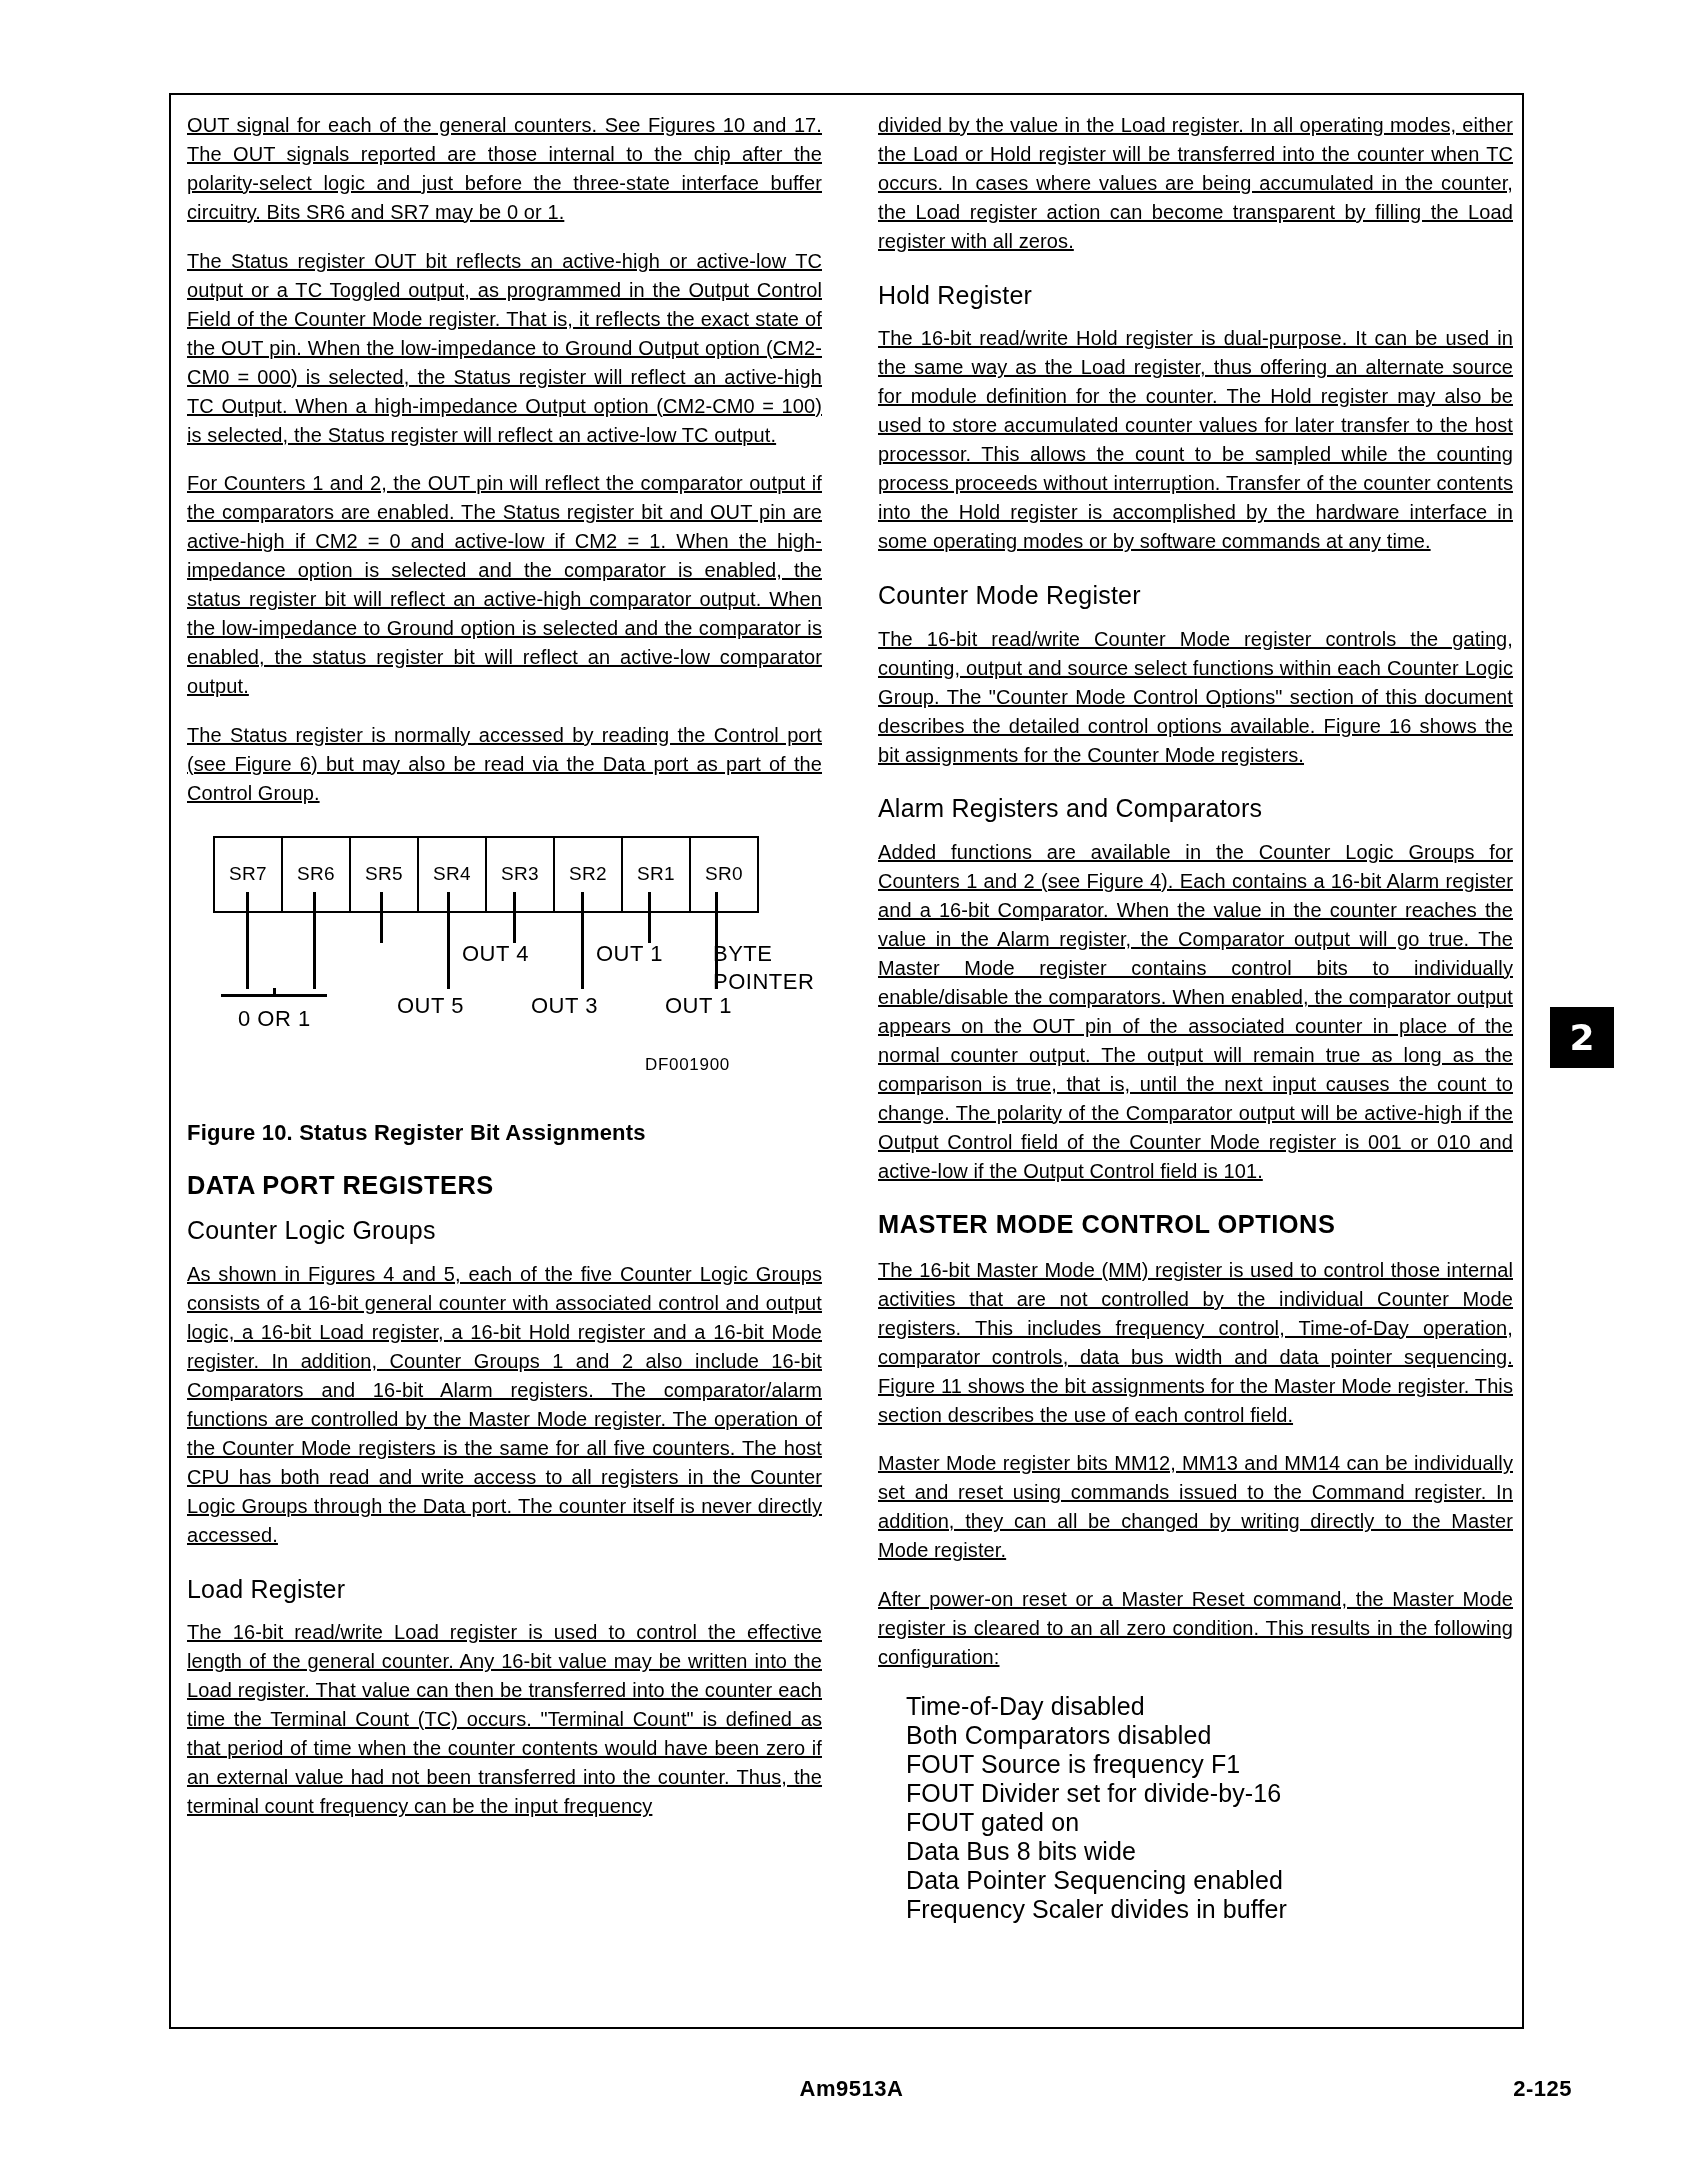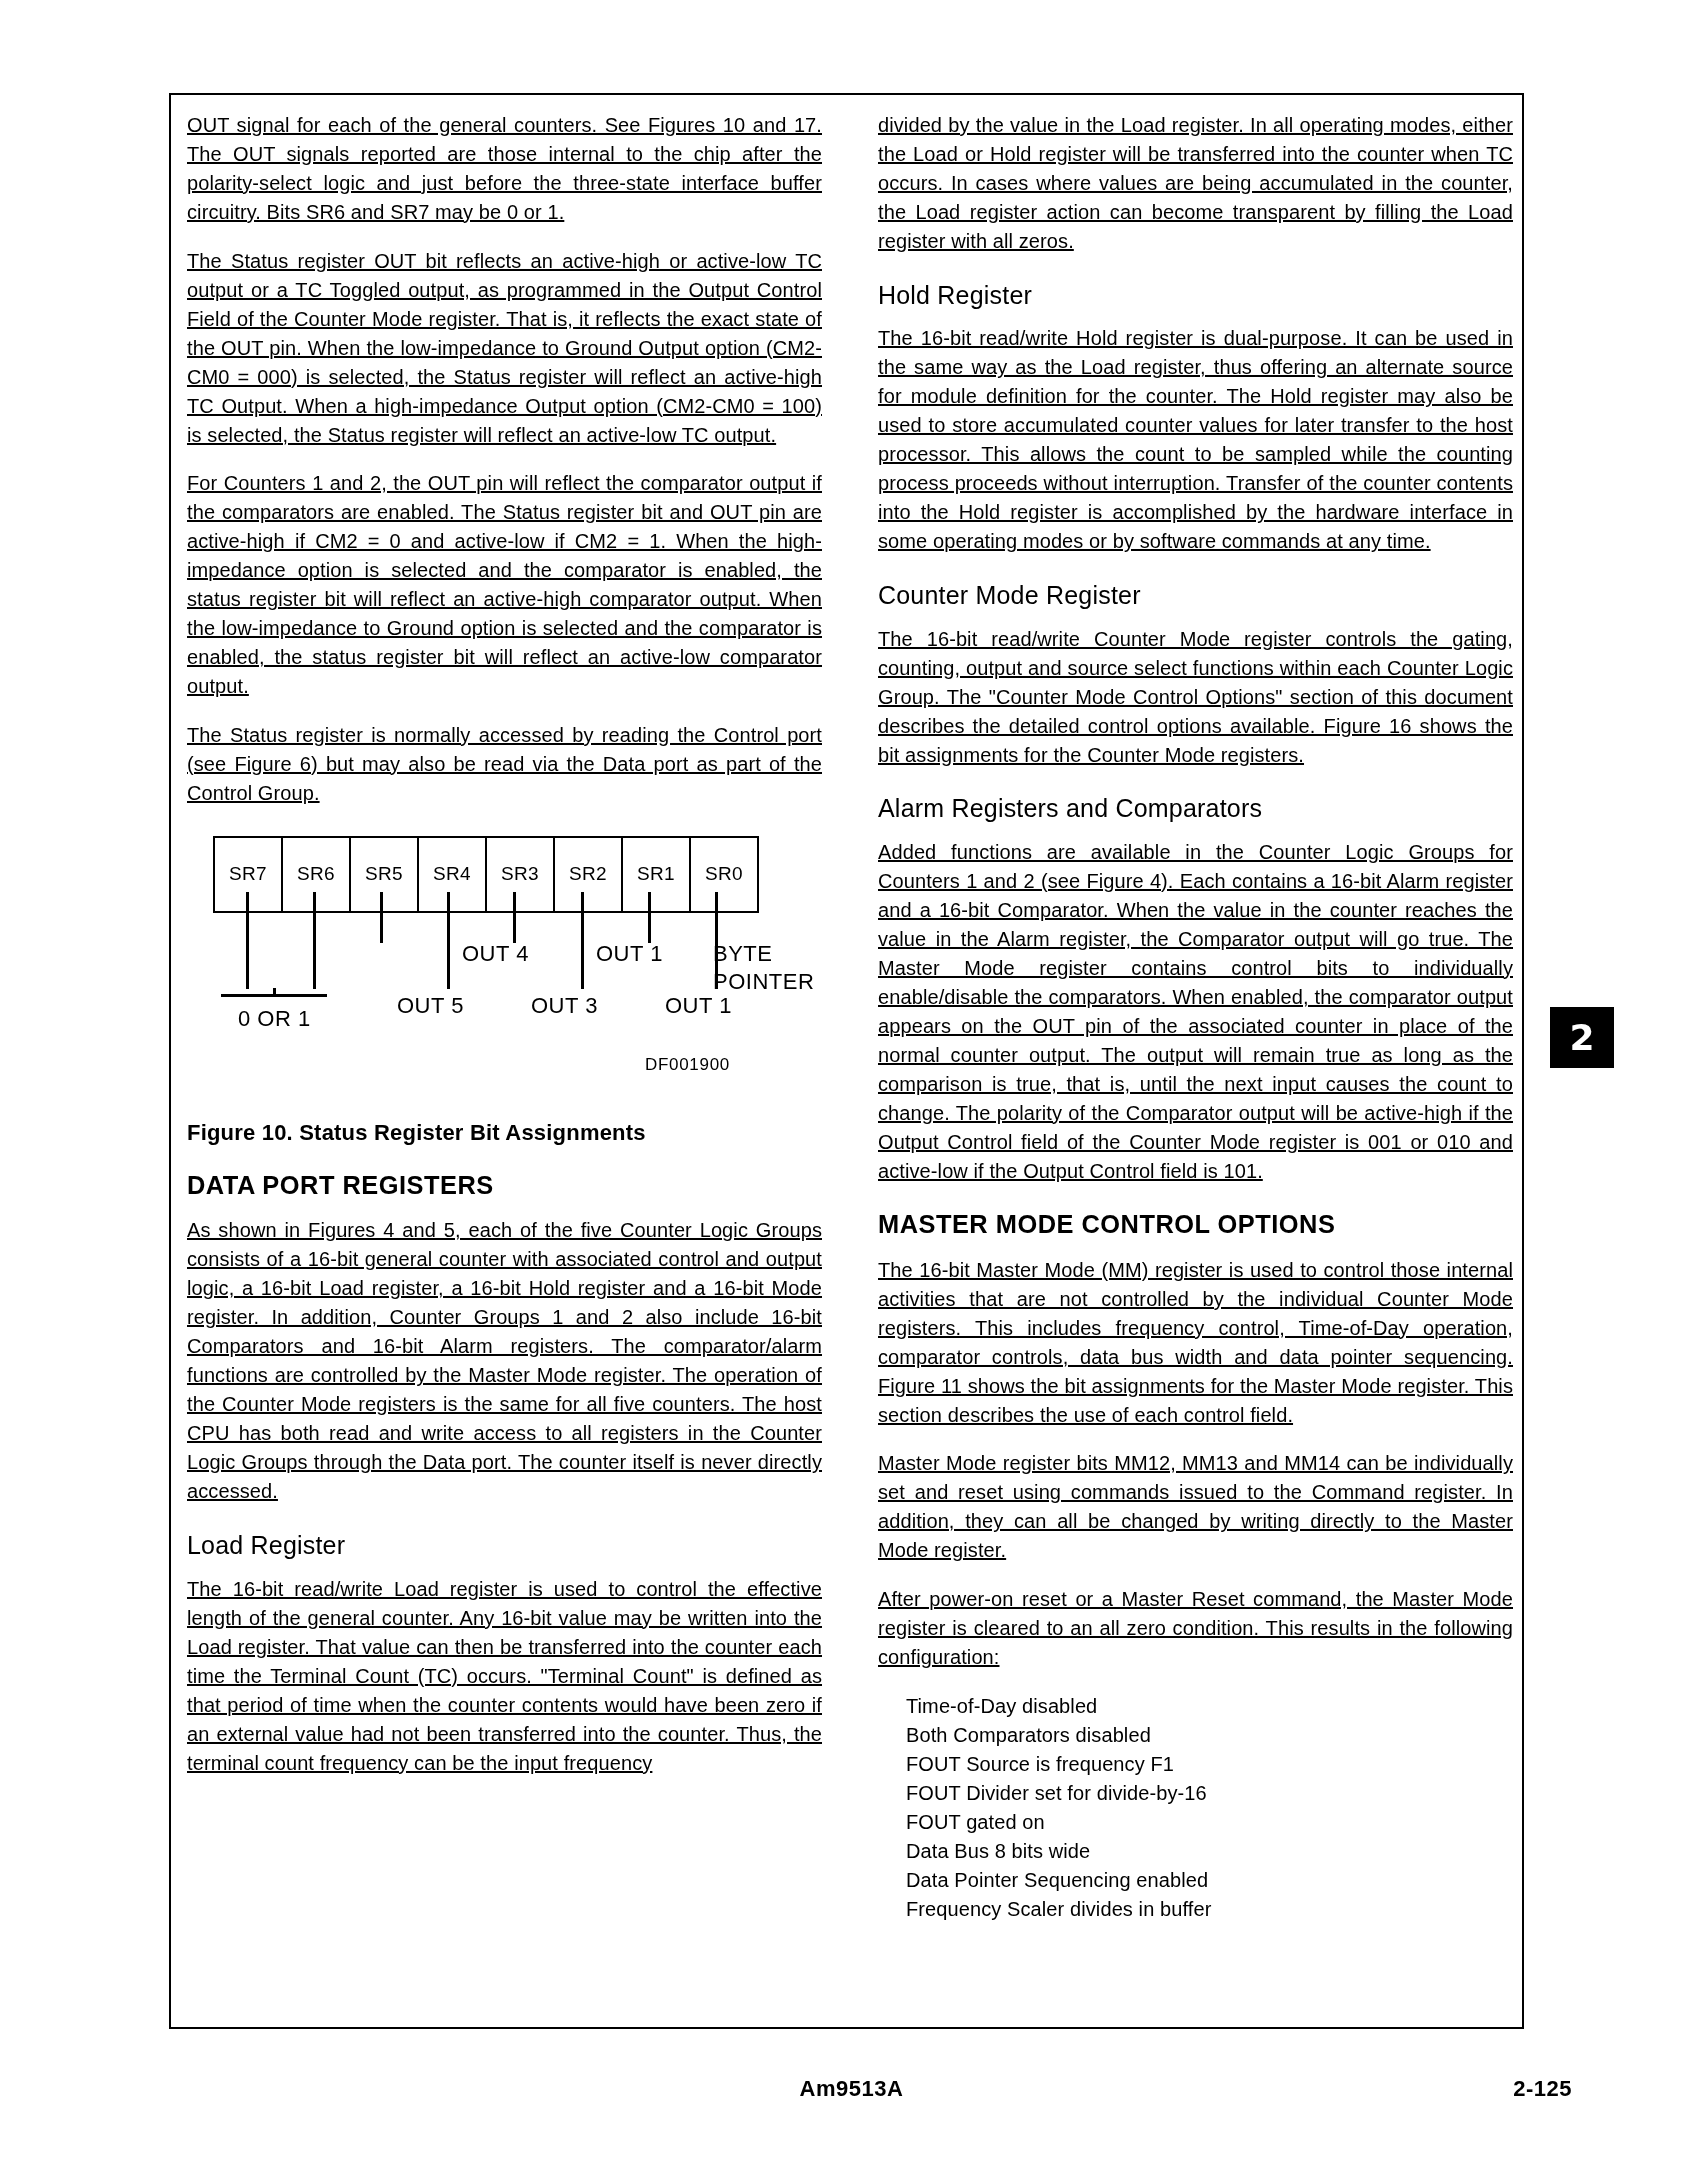--- a/index.html
+++ b/index.html
@@ -145,21 +145,21 @@
     letter-spacing: 0.2px;
     margin: 3.3px 0 21px 0;
   }
   
   ul.plain {
     list-style: none;
     margin: 0 0 0 28px;
     padding: 0;
   }
   ul.plain li {
-    font-size: 20px;
+    font-size: 25px;
     line-height: 29px;
     letter-spacing: 0.1px;
   }
   
   .chaptab {
     position: absolute;
     left: 1550px;
     top: 1007px;
     width: 64px;
     height: 61px;
@@ -243,20 +243,21 @@
         <div class="flabel" style="left:344px; top:157px;">OUT 3</div>
         <div class="flabel" style="left:478px; top:157px;">OUT 1</div>
 
         <div class="fignum">DF001900</div>
       </div>
 
       <div class="figcaption">Figure 10. Status Register Bit Assignments</div>
 
       <h2 class="sec big">DATA PORT REGISTERS</h2>
 
+      <h3 class="sub first">Counter Logic Groups</h3>
       <p>As shown in Figures 4 and 5, each of the five Counter Logic Groups consists of a 16-bit general counter with associated control and output logic, a 16-bit Load register, a 16-bit Hold register and a 16-bit Mode register. In addition, Counter Groups 1 and 2 also include 16-bit Comparators and 16-bit Alarm registers. The comparator/alarm functions are controlled by the Master Mode register. The operation of the Counter Mode registers is the same for all five counters. The host CPU has both read and write access to all registers in the Counter Logic Groups through the Data port. The counter itself is never directly accessed.</p>
 
       <h3 class="sub">Load Register</h3>
       <p>The 16-bit read/write Load register is used to control the effective length of the general counter. Any 16-bit value may be written into the Load register. That value can then be transferred into the counter each time the Terminal Count (TC) occurs. "Terminal Count" is defined as that period of time when the counter contents would have been zero if an external value had not been transferred into the counter. Thus, the terminal count frequency can be the input frequency</p>
     </div>
 
     <div class="col">
 
       <p>divided by the value in the Load register. In all operating modes, either the Load or Hold register will be transferred into the counter when TC occurs. In cases where values are being accumulated in the counter, the Load register action can become transparent by filling the Load register with all zeros.</p>
 

